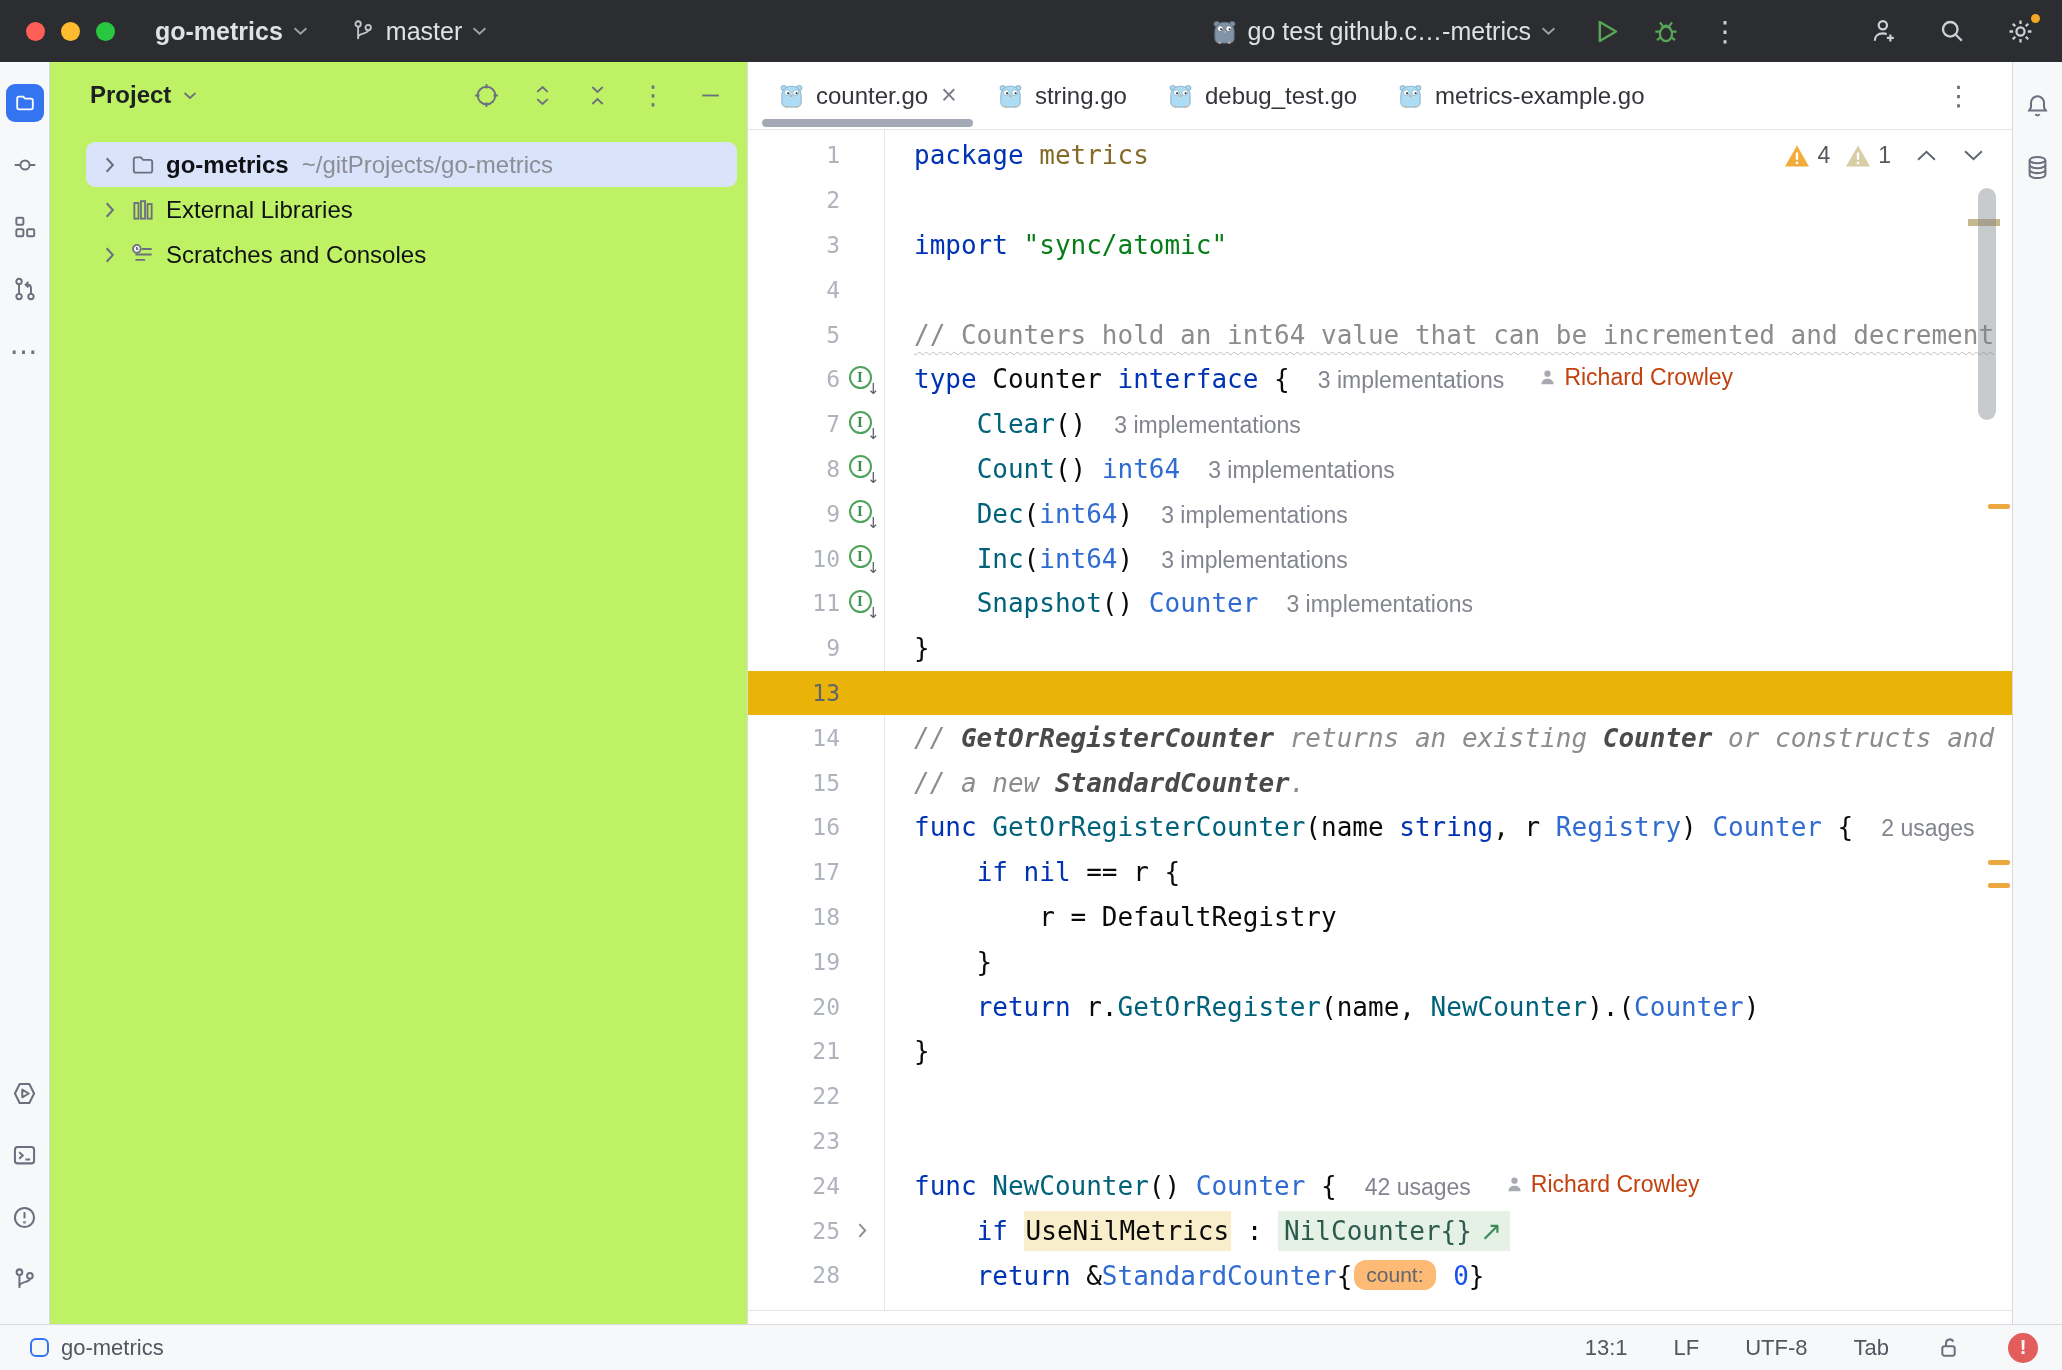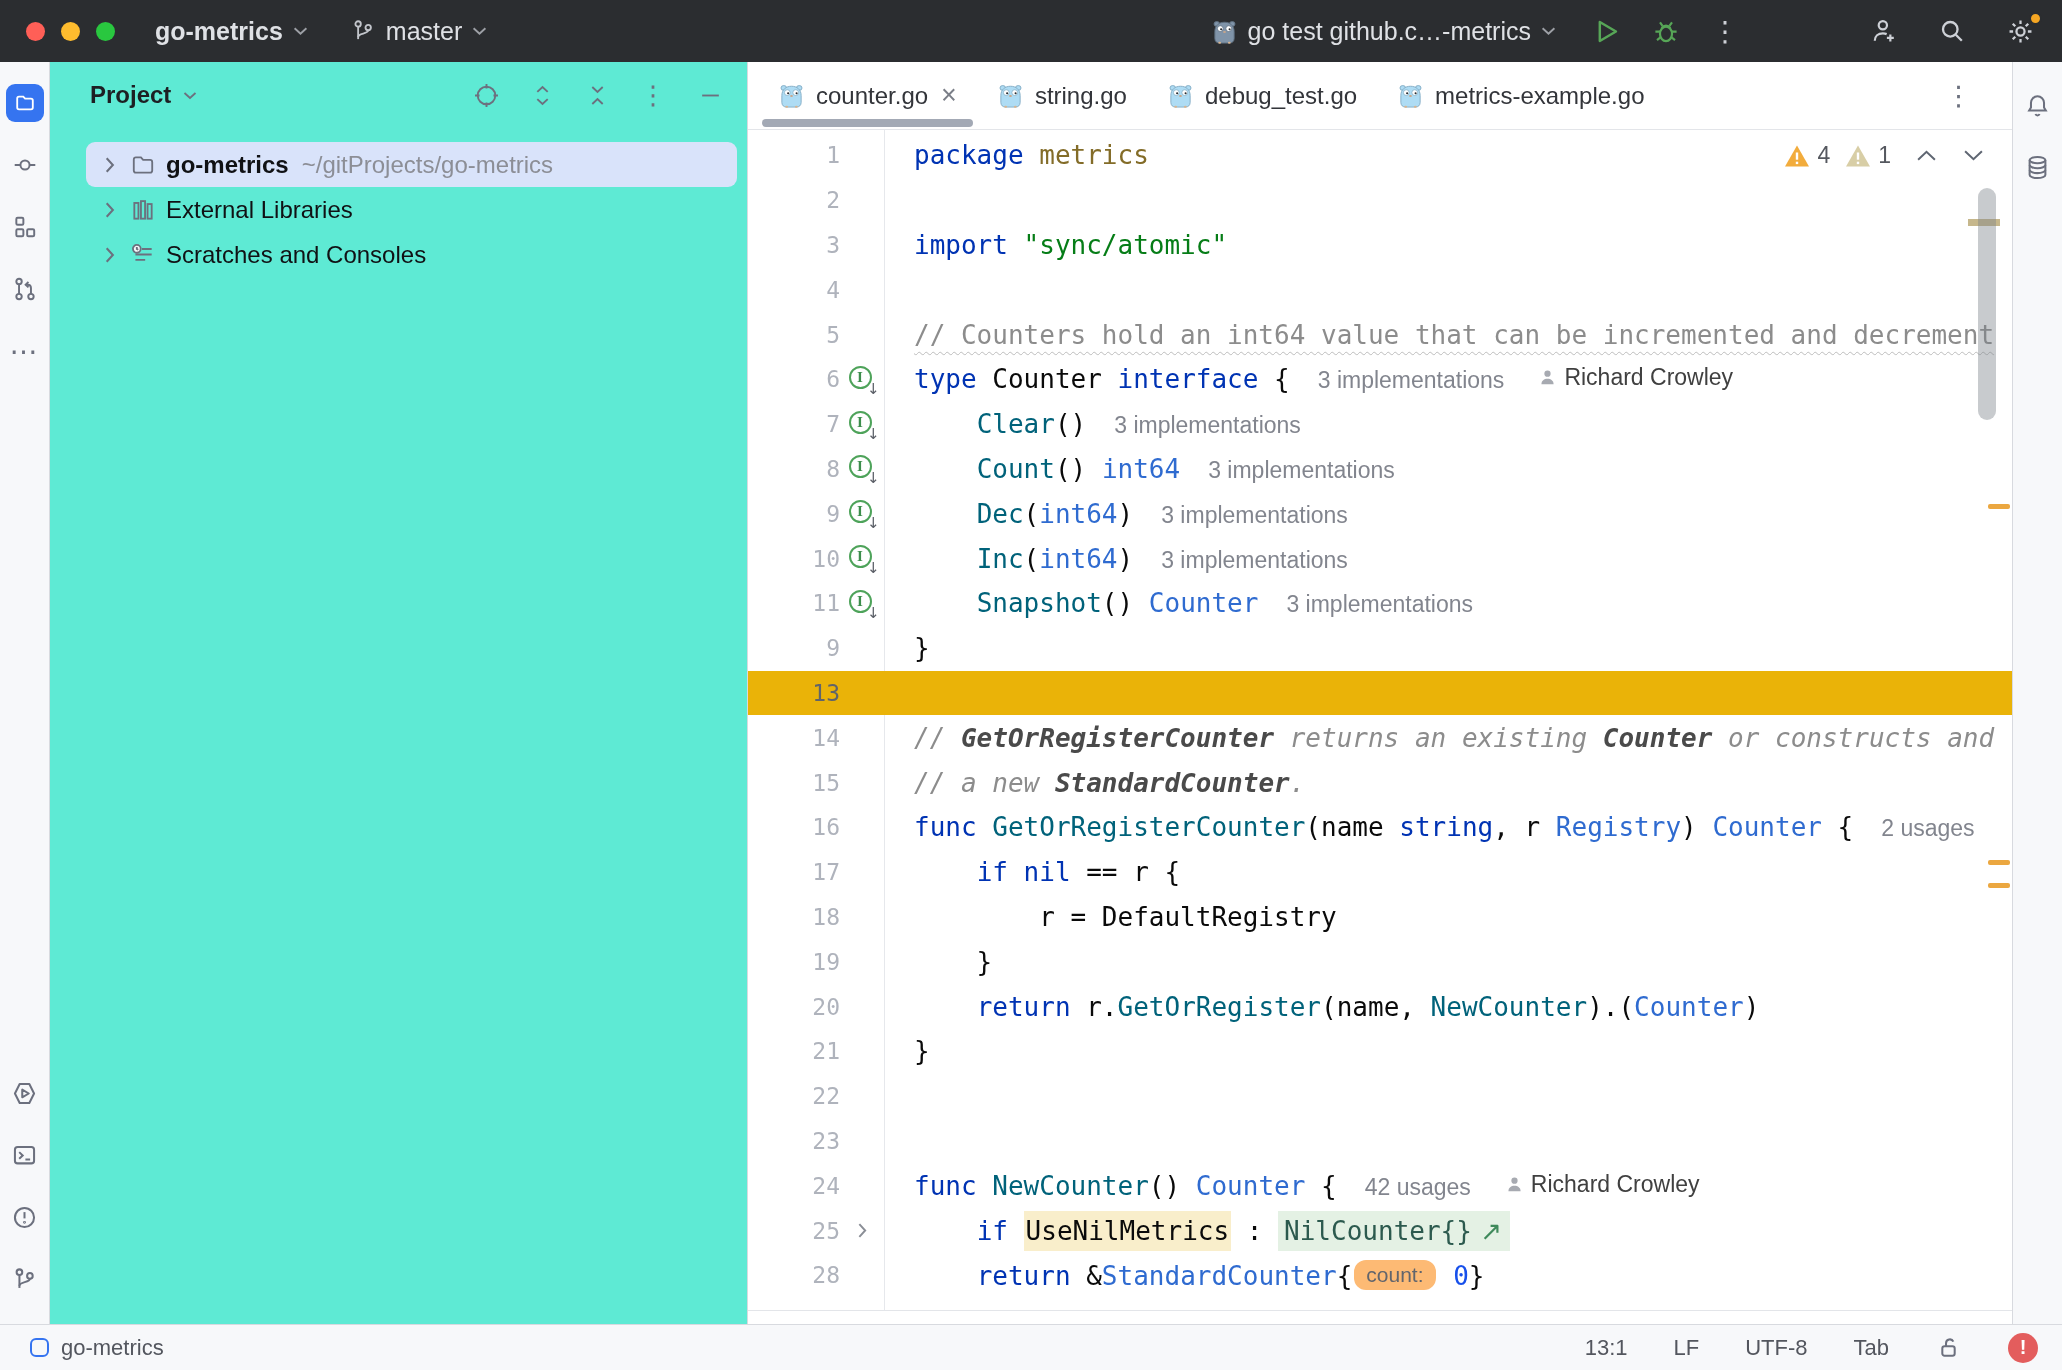--- a/index.html
+++ b/index.html
@@ -27,21 +27,21 @@
   .strip.left { border-right:1px solid #d8dadf; }
   .strip.right { border-left:1px solid #d8dadf; }
   .sic { width:38px; height:38px; display:flex; align-items:center; justify-content:center; border-radius:9px; }
   .sic.active { background:#3574f0; }
   .sic + .sic { margin-top:24px; }
   .strip .top { display:flex; flex-direction:column; align-items:center; margin-top:22px; }
   .strip .bottom { display:flex; flex-direction:column; align-items:center; margin-top:auto; margin-bottom:26px; }
   .more-dots { color:#6c707e; font-size:28px; letter-spacing:2px; }
 
   
-  .project-panel { width:698px; background:#5eead4; border-right:1px solid #d8dadf; flex:none; font-size:24px; color:#1d1f23; }
+  .project-panel { width:698px; background:#bef264; border-right:1px solid #d8dadf; flex:none; font-size:24px; color:#1d1f23; }
   .pp-header { height:66px; display:flex; align-items:center; padding:0 24px 0 40px; }
   .pp-title { font-weight:bold; margin-right:12px; }
   .pp-icons { margin-left:auto; display:flex; align-items:center; gap:30px; color:#6c707e; }
   .trow { height:45px; display:flex; align-items:center; margin:0 10px 0 36px; border-radius:9px; padding-left:10px; white-space:nowrap; overflow:hidden; }
   .trow.sel { background:#d9e3fa; }
   .tchev { display:flex; width:26px; justify-content:center; color:#6c707e; flex:none; }
   .ticon { display:flex; width:30px; justify-content:center; margin:0 8px 0 6px; flex:none; }
   .tname { color:#101114; }
   .tname.b { font-weight:bold; }
   .tpath { color:#8c8e96; margin-left:13px; }
@@ -67,21 +67,21 @@
   .kw{color:#0033b3} .pkg{color:#836c28} .str{color:#067d17}
   .com{color:#8c8c8c;font-style:italic}
   .comw{color:#8c8c8c;text-decoration:underline wavy #bdbdbd 1px;text-underline-offset:7px;}
   .comb{color:#4a4a4a;font-style:italic;font-weight:bold}
   .fn{color:#00627a} .typ{color:#2f6bd0} .pln{color:#0a0a0a} .num{color:#1750eb}
   .whl{background:#f9eecb;padding:5px 2px;}
   .fld{background:#e4f1e4;color:#2c5a4e;padding:5px 0 5px 6px;}
   .fla{background:#e4f1e4;color:#3f8a5b;padding:5px 8px 5px 0;font-family:"DejaVu Sans",sans-serif;}
   .pill{display:inline-block;background:#fdba74;color:#62656c;font-family:Liberation Sans, sans-serif;font-size:21px;font-style:normal;border-radius:12px;padding:3px 12px;margin:0 2px;vertical-align:3px;}
   .hint{color:#82858e;font-family:"Liberation Sans",sans-serif;font-size:23px;margin-left:28px;}
-  .author{color:#404040;font-family:"Liberation Sans",sans-serif;font-size:23px;margin-left:34px;display:inline-flex;align-items:center;gap:7px;vertical-align:1px;}
+  .author{color:#c2410c;font-family:"Liberation Sans",sans-serif;font-size:23px;margin-left:34px;display:inline-flex;align-items:center;gap:7px;vertical-align:1px;}
   .impl{position:relative;width:27px;height:27px;flex:none;}
   .impl .c{width:23px;height:23px;border:2px solid #4ea35a;border-radius:50%;color:#3d8e4c;font:bold 15px "Liberation Serif",serif;display:flex;align-items:center;justify-content:center;background:#fff;}
   .impl .a{position:absolute;right:-4px;bottom:-5px;color:#5a5e66;font-size:15px;font-family:"DejaVu Sans",sans-serif;}
 
   .insp { position:absolute; top:12px; right:28px; display:flex; align-items:center; gap:15px; font-size:23px; color:#55585f; }
   .insp .grp { display:flex; align-items:center; gap:7px; }
   .insp .nav { display:flex; gap:26px; margin-left:10px; color:#5f6672; }
 
   .scroll-tan { position:absolute; top:89px; right:12px; width:32px; height:7px; background:#c6b78c; }
   .scroll-thumb { position:absolute; top:58px; right:16px; width:18px; height:232px; border-radius:9px; background:rgba(125,130,139,.42); }

